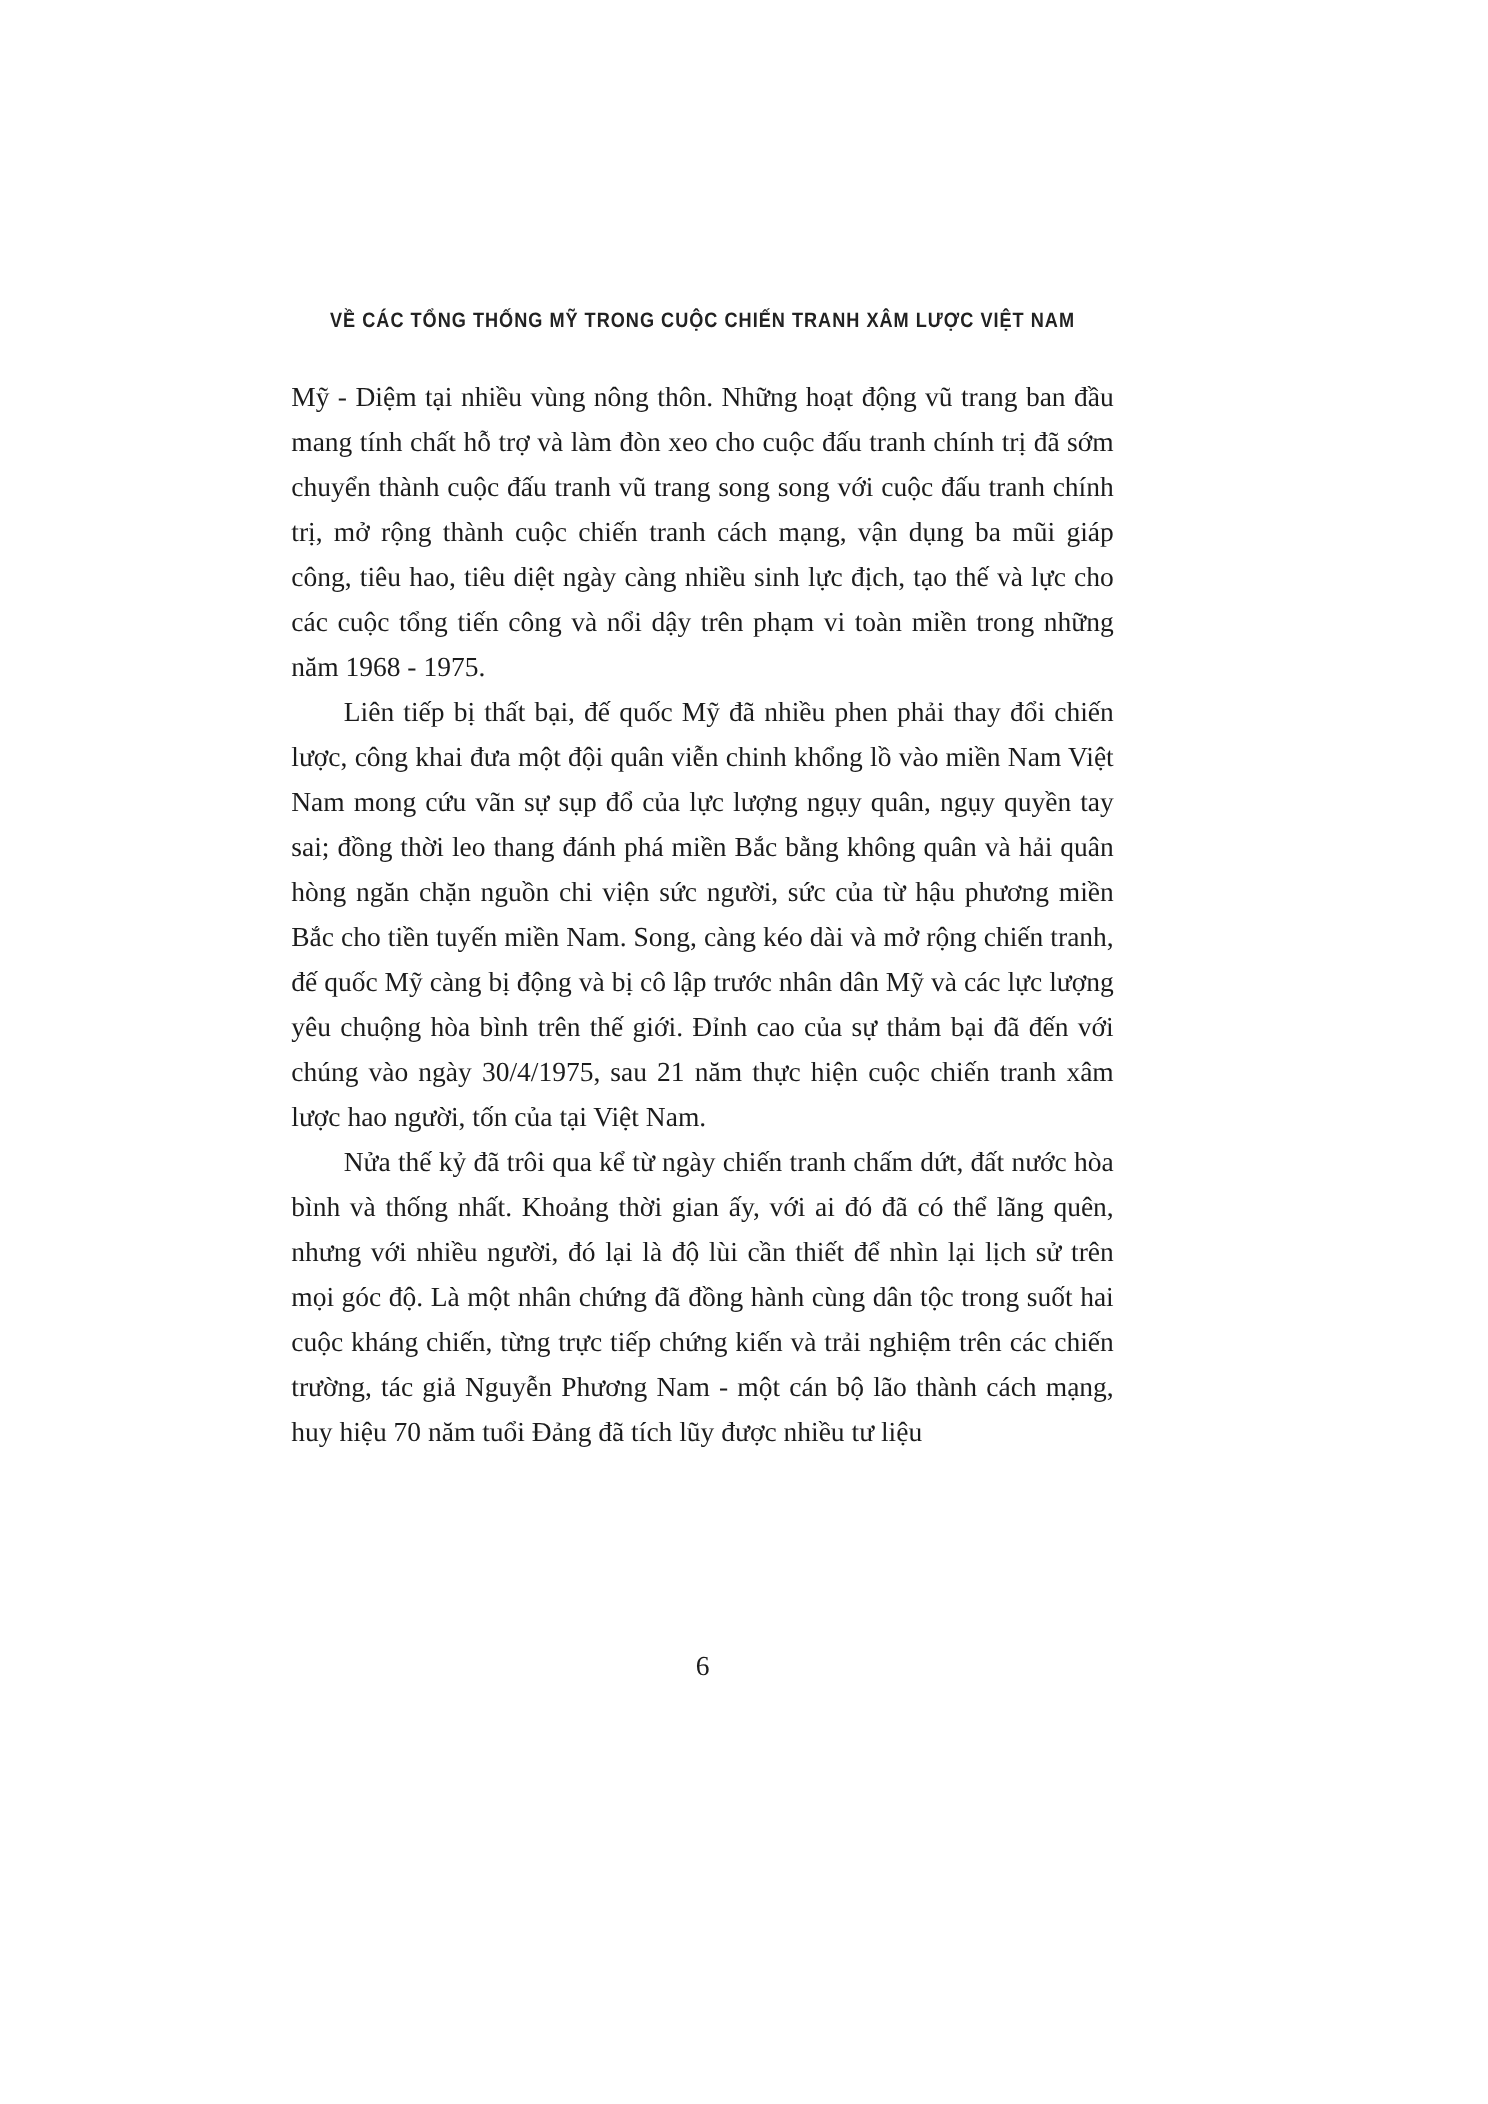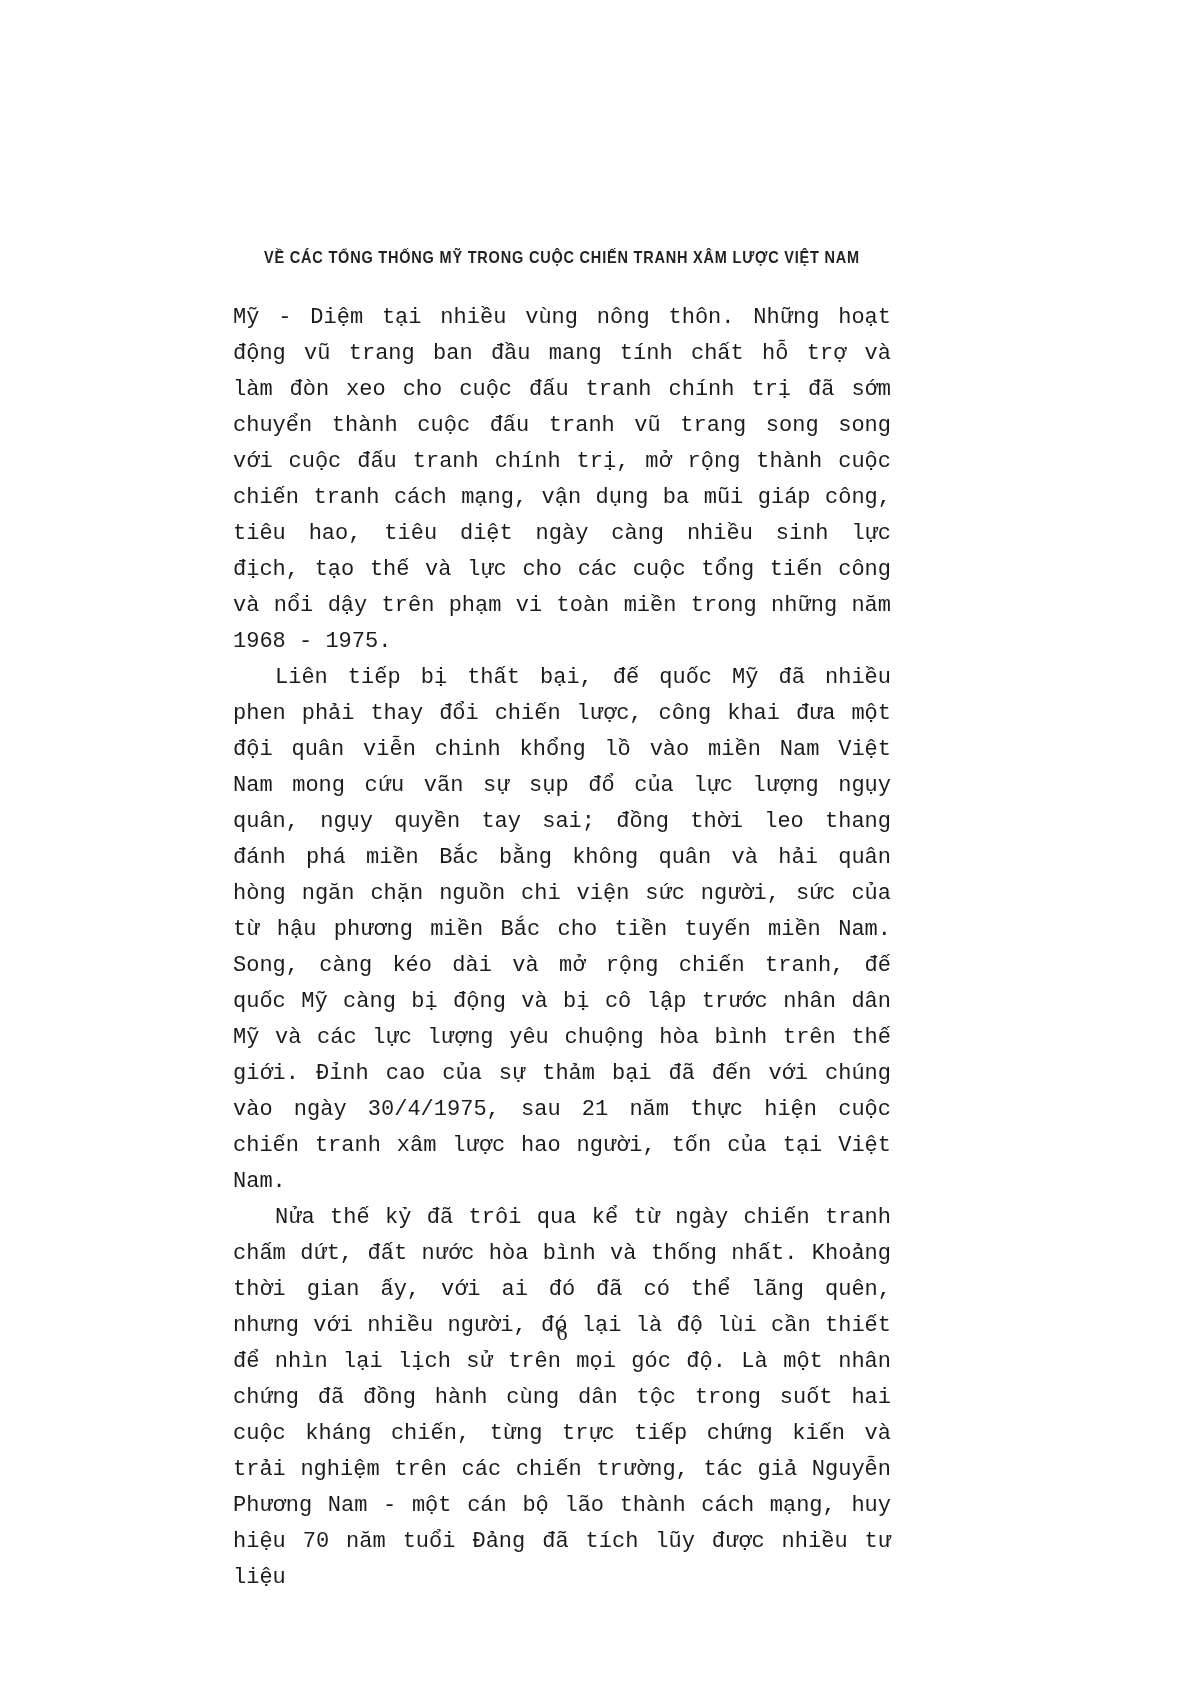--- a/index.html
+++ b/index.html
@@ -28,21 +28,21 @@
     color: #222222;
     transform: scaleY(1.15);
     transform-origin: top center;
     white-space: nowrap;
   }
   .body-text {
     position: absolute;
     top: 300px;
     left: 233px;
     width: 658px;
-    font-family: Liberation Mono, monospace;
+    font-family: Liberation Serif, serif;
     font-size: 22px;
     line-height: 36px;
     color: #1c1c1c;
     text-align: justify;
   }
   .body-text p {
     margin: 0;
     text-indent: 42px;
   }
   .body-text p.no-indent {

